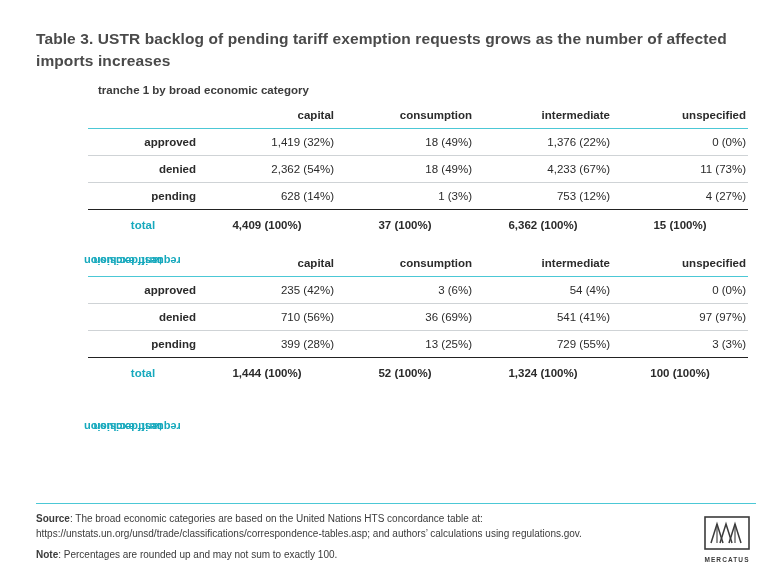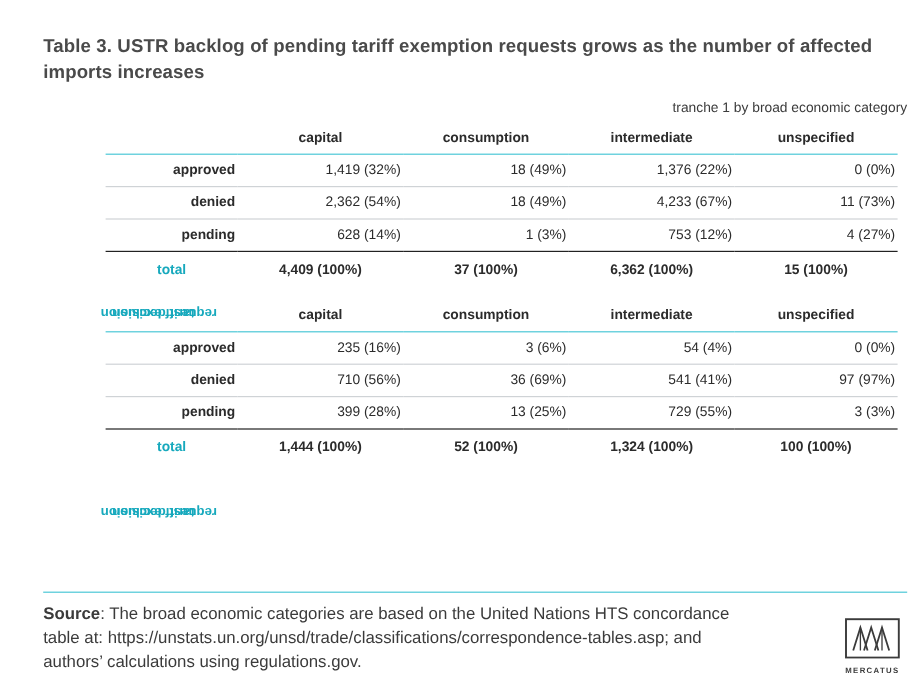--- a/index.html
+++ b/index.html
@@ -31,42 +31,43 @@
     margin: 0 0 6px 0;
     max-width: 730px;
   }
 
   .table-block {
     position: relative;
     margin-top: 12px;
     padding-left: 52px;
   }
   .tbl-caption {
-    text-align: right;
+    text-align: left;
     font-size: 11.5px;
-    font-weight: normal;
+    font-weight: bold;
     color: #3b3b3b;
     padding-bottom: 6px;
     padding-left: 10px;
   }
   table.t {
     border-collapse: collapse;
     width: 660px;
     table-layout: fixed;
   }
   table.t th, table.t td {
     font-size: 11.5px;
     text-align: center;
     padding: 7px 2px;
   }
   table.t th.colhead {
     font-weight: bold;
     color: #2b2b2b;
     border-bottom: 1.6px solid #4cc8d6;
     padding-bottom: 7px;
+    text-align: right;
   }
   table.t th.rowlabel-head {
     border-bottom: 1.6px solid #4cc8d6;
   }
   td.rowlabel {
     color: #17a9bd;
     font-weight: bold;
     text-align: center;
     font-size: 11.5px;
   }
@@ -112,21 +113,21 @@
   .footer {
     position: absolute;
     left: 24px;
     right: 24px;
     bottom: 8px;
     border-top: 1.6px solid #4cc8d6;
     padding-top: 8px;
   }
   .footer p {
     margin: 0 0 7px 0;
-    font-size: 14px;
+    font-size: 10px;
     line-height: 1.42;
     color: #3b3b3b;
     max-width: 600px;
   }
   .footer b {
     font-weight: bold;
   }
   .logo {
     position: absolute;
     right: 0;
@@ -231,21 +232,21 @@
           <th class="rowlabel-head"></th>
           <th class="colhead">capital</th>
           <th class="colhead">consumption</th>
           <th class="colhead">intermediate</th>
           <th class="colhead">unspecified</th>
         </tr>
       </thead>
       <tbody>
         <tr class="datarow">
           <td class="rowlabel">approved</td>
-          <td>235 (16%)</td>
+          <td>235 (42%)</td>
           <td>3 (6%)</td>
           <td>54 (4%)</td>
           <td>0 (0%)</td>
         </tr>
         <tr class="datarow">
           <td class="rowlabel">denied</td>
           <td>710 (56%)</td>
           <td>36 (69%)</td>
           <td>541 (41%)</td>
           <td>97 (97%)</td>
@@ -263,20 +264,21 @@
           <td>52 (100%)</td>
           <td>1,324 (100%)</td>
           <td>100 (100%)</td>
         </tr>
       </tbody>
     </table>
   </div>
 
   <div class="footer">
     <p><b>Source</b><span>:  The broad economic categories are based on the United Nations HTS concordance table at: https://unstats.un.org/unsd/trade/classifications/correspondence-tables.asp; and authors’ calculations using regulations.gov.</span></p>
+    <p><b>Note</b><span>: Percentages are rounded up and may not sum to exactly 100.</span></p>
     <div class="logo">
       <span class="mark">
         <svg width="46" height="34" viewBox="0 0 46 34" aria-hidden="true">
           <rect x="1" y="1" width="44" height="32" fill="none" stroke="#3b3b3b" stroke-width="1.6"></rect>
           <path d="M7 27 L13 8 L19 27" fill="none" stroke="#3b3b3b" stroke-width="1.5"></path>
           <path d="M16 27 L22 8 L28 27" fill="none" stroke="#3b3b3b" stroke-width="1.5"></path>
           <path d="M25 27 L31 8 L37 27" fill="none" stroke="#3b3b3b" stroke-width="1.5"></path>
           <path d="M13 8 L13 27" fill="none" stroke="#3b3b3b" stroke-width="1.1"></path>
           <path d="M31 8 L31 27" fill="none" stroke="#3b3b3b" stroke-width="1.1"></path>
         </svg>

